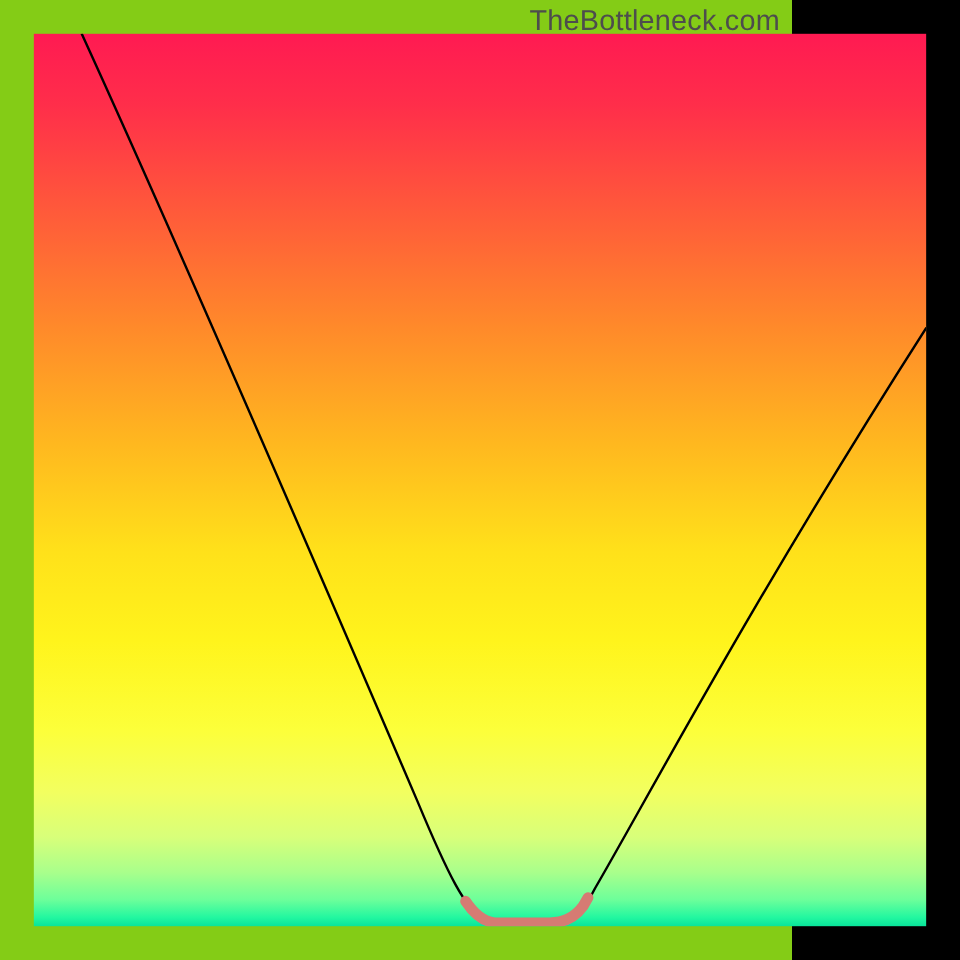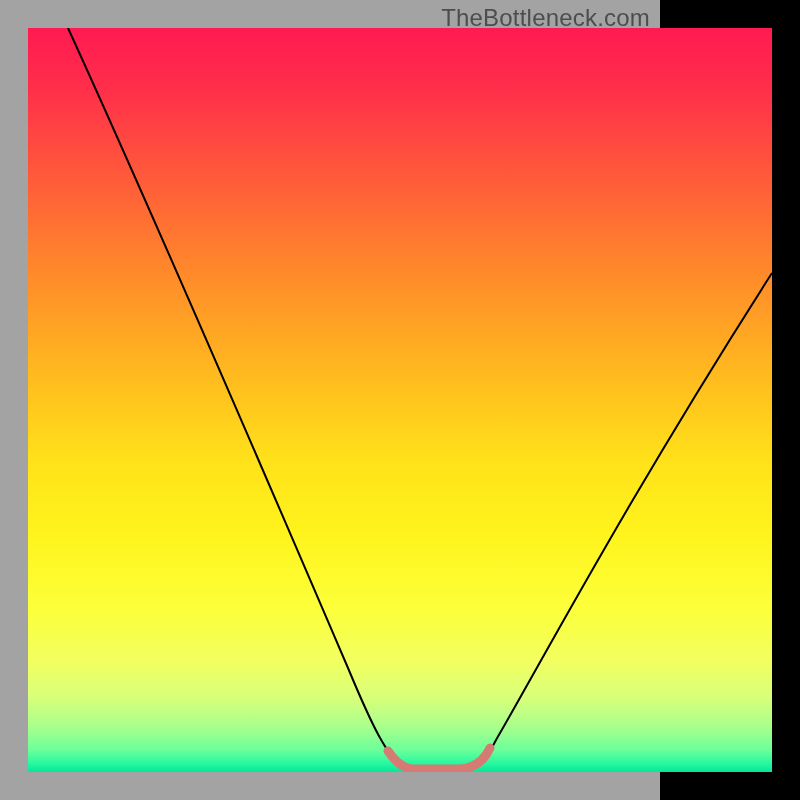--- a/index.html
+++ b/index.html
@@ -8,21 +8,21 @@
     width: 800px;
     height: 800px;
     overflow: hidden;
     background: #000;
     font-family: Arial, Helvetica, sans-serif;
   }
   .frame {
     position: relative;
     width: 660px;
     height: 800px;
-    background: #a3a3a3;
+    background: #84cc16;
     text-decoration: underline;
   }
   .plot {
     position: absolute;
     left: 28px;
     top: 28px;
     width: 744px;
     height: 744px;
     overflow: hidden;
   }

